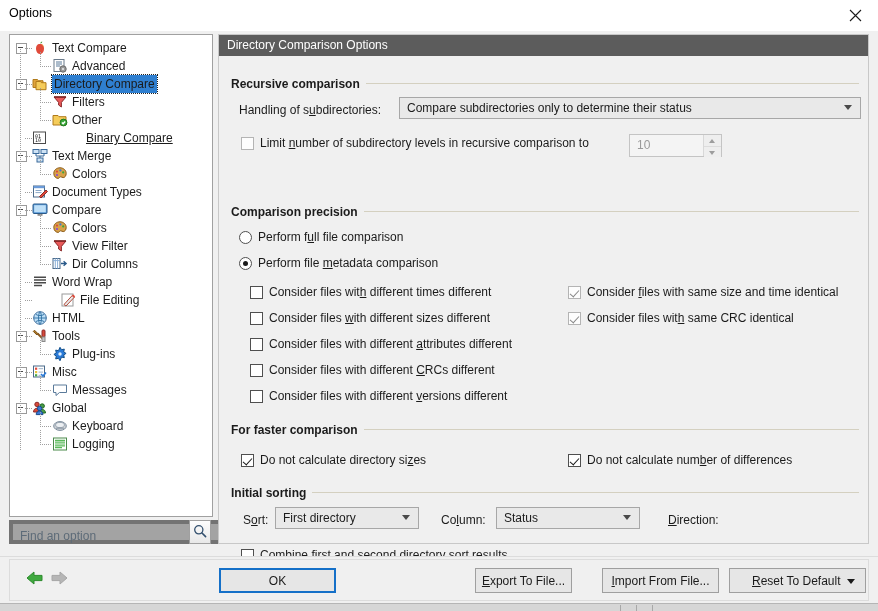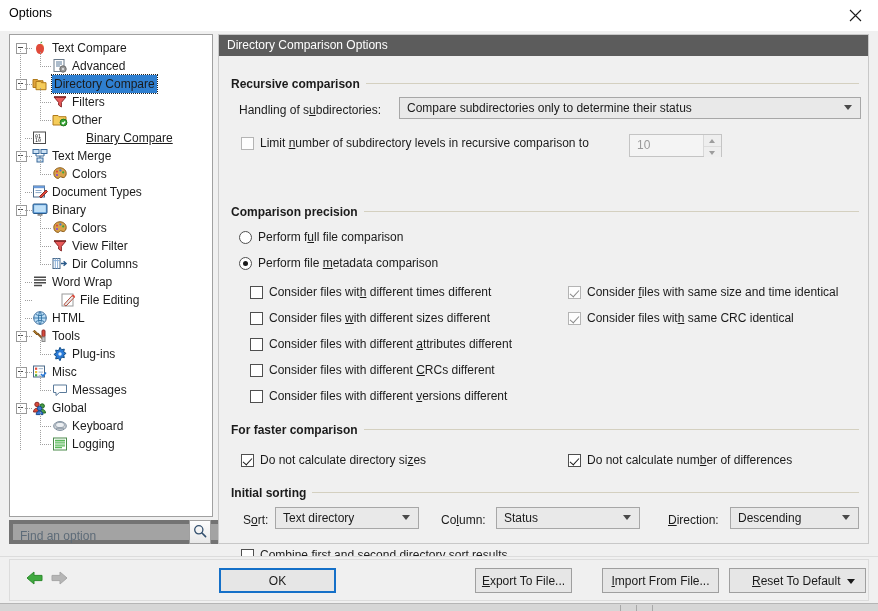--- a/index.html
+++ b/index.html
@@ -315,21 +315,21 @@
               </svg></span>
             <span class="lbl " style="left:42px">Document Types</span>
           </div>
           <div class="trow" style="top: 166px; position: absolute; left: 0px; right: 0px;">
             <span class="expander" style="left:6px"></span>
             <span class="ico" style="left:22px"><svg width="16" height="16" viewBox="0 0 16 16">
                 <rect x="1" y="2" width="14" height="9.5" rx="1" fill="#5a9ad8" stroke="#2a5a8a"></rect>
                 <rect x="2.2" y="3.2" width="11.6" height="7" fill="#bfe0f8"></rect>
                 <rect x="5.5" y="12" width="5" height="1.8" fill="#8a8a8a"></rect>
               </svg></span>
-            <span class="lbl " style="left:42px">Binary</span>
+            <span class="lbl " style="left:42px">Compare</span>
           </div>
           <div class="trow" style="top: 184px; position: absolute; left: 0px; right: 0px;">
             <span class="ico" style="left:42px"><svg width="16" height="16" viewBox="0 0 16 16">
                 <path d="M8 1.8c-3.6 0-6.2 2.4-6.2 5.6 0 3 2.2 5 4.4 5 1.2 0 1.3-1.6 2.4-1.6 1 0 1.6.8 2.6.8 1.6 0 3-1.8 3-4.2C14.2 4.4 11.6 1.8 8 1.8z" fill="#d8a24a" stroke="#8a5a1a"></path>
                 <circle cx="5" cy="5.6" r="1.1" fill="#e04a3a"></circle>
                 <circle cx="8.4" cy="4.4" r="1.1" fill="#3a7ad8"></circle>
                 <circle cx="11.2" cy="6.4" r="1.1" fill="#3aa83a"></circle>
                 <circle cx="5" cy="9" r="1.1" fill="#8a4ad8"></circle>
               </svg></span>
             <span class="lbl " style="left:62px">Colors</span>
@@ -564,35 +564,31 @@
       <div class="cb" style="left:349px; top:418px;">
         <span class="box checked"></span>
         <span class="txt">Do not calculate num<u class="acc">b</u>er of differences</span>
       </div>
 
       <div class="group-title" style="left:12px; top:451px;">Initial sorting</div>
       <div class="group-rule" style="left:90px; top:457px; width:550px;"></div>
 
       <div class="lbl" style="left:24px; top:478px;">S<u class="acc">o</u>rt:</div>
       <div class="combo" style="left:56px; top:472px; width:144px;">
-        <span>Text directory</span>
+        <span>First directory</span>
         <span class="chev"></span>
       </div>
 
       <div class="lbl" style="left:222px; top:478px;">Co<u class="acc">l</u>umn:</div>
       <div class="combo" style="left:277px; top:472px; width:144px;">
         <span>Status</span>
         <span class="chev"></span>
       </div>
 
       <div class="lbl" style="left:449px; top:478px;"><u class="acc">D</u>irection:</div>
-      <div class="combo" style="left:511px; top:472px; width:129px;">
-        <span>Descending</span>
-        <span class="chev"></span>
-      </div>
 
       <div class="cb" style="left:22px; top:513px;">
         <span class="box"></span>
         <span class="txt">Combin<u class="acc">e</u> first and second directory sort results</span>
       </div>
 
     </div>
   </div>
 
   <div class="btnbar">

